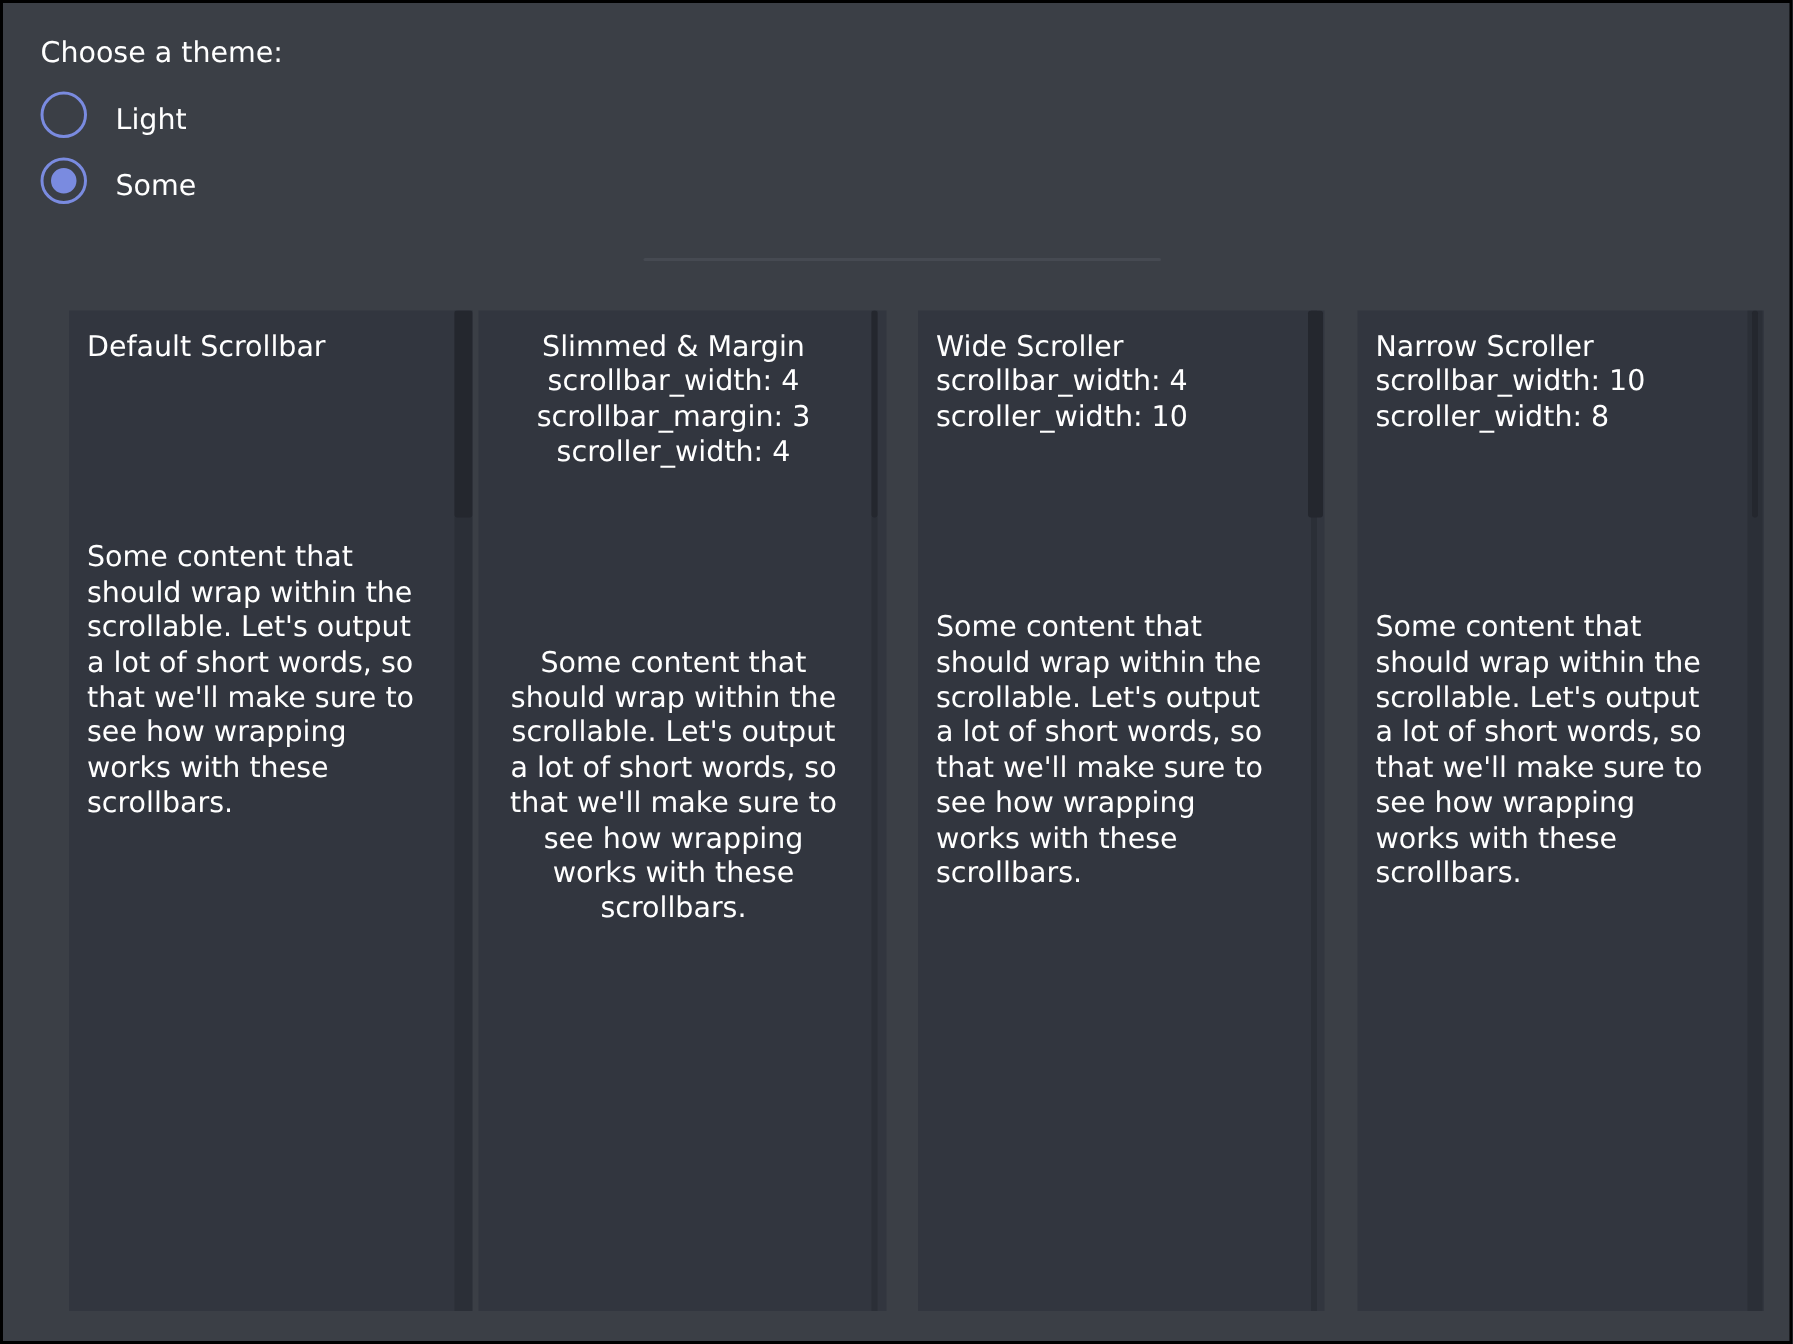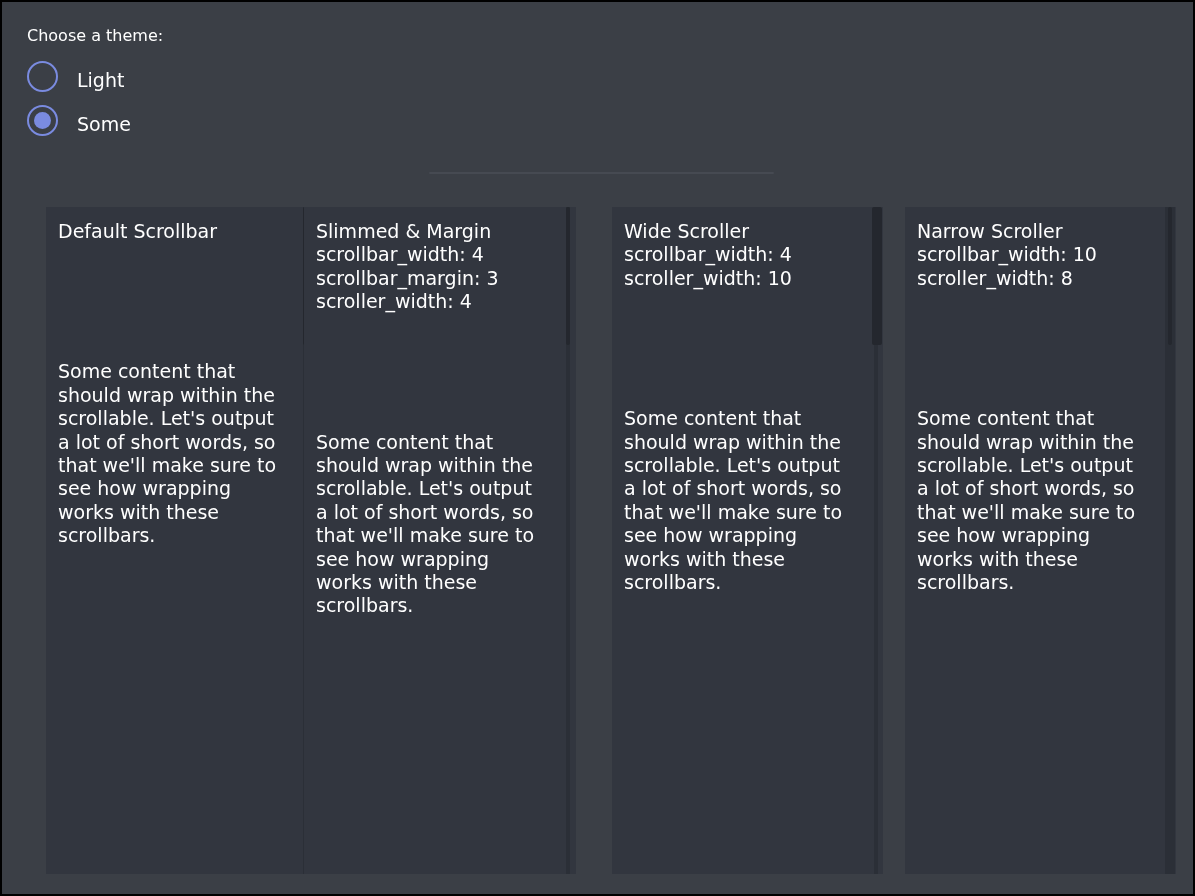--- a/index.html
+++ b/index.html
@@ -19,21 +19,21 @@
     font-family:"DejaVu Sans","Liberation Sans",sans-serif;
     color:var(--text);
   }
   .app{
     position:absolute;inset:0;box-sizing:border-box;
     border:2px solid var(--window-border);
   }
 
   
   .theme-chooser{position:absolute;left:25px;top:22px;}
-  .chooser-label{font-size:16px;line-height:23px;}
+  .chooser-label{font-size:19px;line-height:23px;}
   .radio-row{display:flex;align-items:flex-end;cursor:pointer;}
   .radio-row.first{margin-top:14px;}
   .radio-row.second{margin-top:13px;}
   .radio{
     box-sizing:border-box;width:31px;height:31px;border-radius:50%;
     border:2px solid var(--accent);flex:0 0 auto;
     display:flex;align-items:center;justify-content:center;
     background:transparent;
   }
   .radio-dot{width:17px;height:17px;border-radius:50%;background:var(--accent);}
@@ -44,21 +44,21 @@
     position:absolute;left:427px;top:170px;width:345px;height:2px;
     background:var(--divider);border-radius:1px;
   }
 
   
   .panel{
     position:absolute;top:205px;height:667px;
     background:var(--panel-bg);overflow:hidden;
   }
   .panel.p0{left:44px;width:269px;}
-  .panel.p1{left:302px;width:272px;}
+  .panel.p1{left:317px;width:272px;text-align:center;}
   .panel.p2{left:610px;width:271px;}
   .panel.p3{left:903px;width:271px;}
 
   .panel-text{
     position:absolute;left:12px;top:13px;right:24px;
     font-size:19px;line-height:23.4px;
   }
   .panel-title,.panel-content{white-space:pre-line;}
   .panel-content{margin-top:117px;}
 

